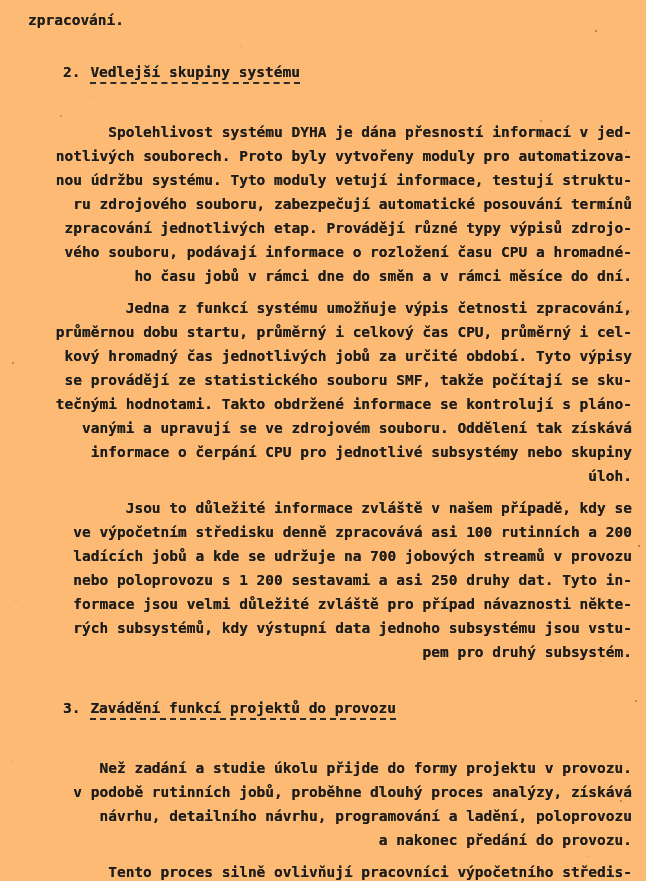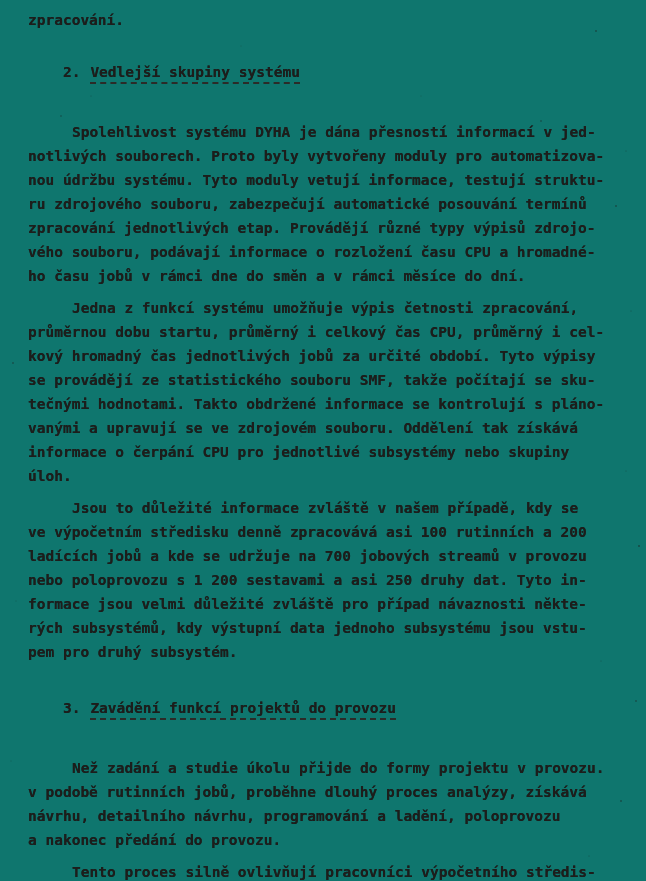--- a/index.html
+++ b/index.html
@@ -7,21 +7,21 @@
     padding: 0;
     background: #e8e8e6;
   }
   .page {
     position: relative;
     width: 646px;
     height: 881px;
     margin: 0;
     box-sizing: border-box;
     padding: 8px 14px 0 28px;
-    background: #0f766e;
+    background: #fdba74;
     overflow: hidden;
     font-family: "DejaVu Sans Mono", "Liberation Mono", monospace;
     font-size: 14.5px;
     line-height: 24px;
     font-weight: 700;
     color: #1d1d1b;
     text-shadow: 0 0 0.6px rgba(20,20,20,0.75);
   }
   .continuation-line {
     margin: 0;
@@ -35,20 +35,21 @@
     margin-right: 10px;
   }
   .heading .title {
     border-bottom: 2px dashed #2b2b28;
     padding-bottom: 2px;
   }
   .para {
     margin: 0 0 8px 0;
     white-space: pre-wrap;
     text-indent: 44px;
+    text-align: right;
   }
   
   .page::after {
     content: "";
     position: absolute;
     left: 0;
     top: 0;
     width: 2px;
     height: 2px;
     border-radius: 50%;

